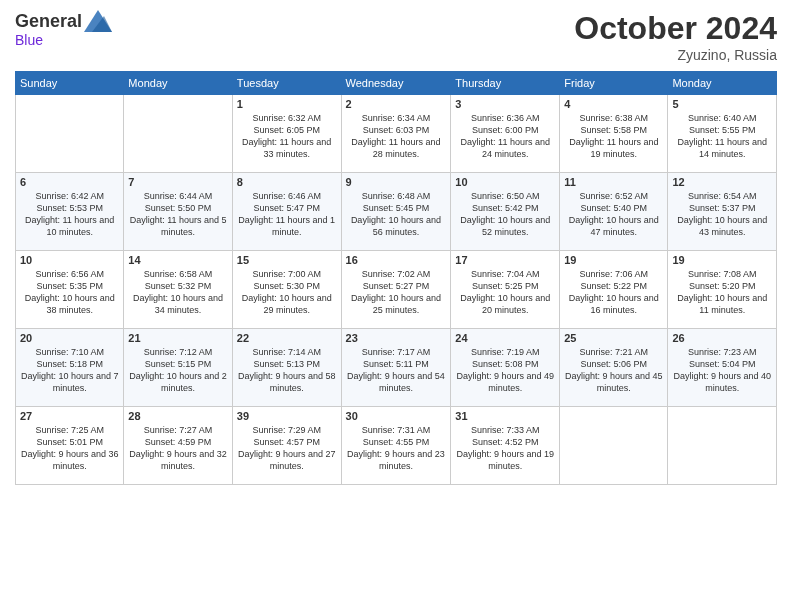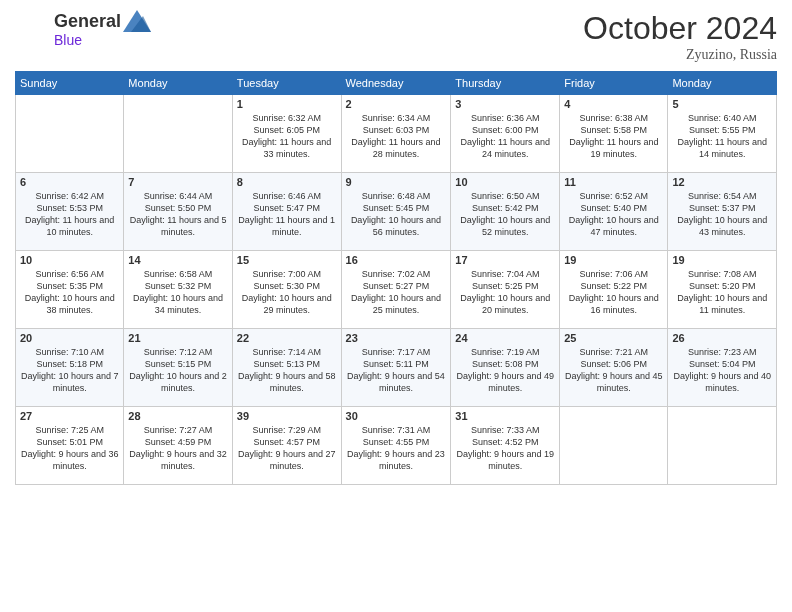--- a/index.html
+++ b/index.html
@@ -17,21 +17,20 @@
     .header {
       display: flex;
       justify-content: space-between;
       align-items: flex-start;
       margin-bottom: 8px;
     }
     .logo {
       display: flex;
       align-items: flex-end;
       gap: 2px;
-      margin-left: 39px;
     }
     .logo-text-general {
       font-size: 18px;
       font-weight: bold;
       color: #333;
     }
     .logo-text-blue {
       font-size: 14px;
       font-weight: normal;
       color: #6d28d9;
@@ -40,26 +39,25 @@
       width: 28px;
       height: 22px;
       margin-left: 2px;
     }
     .title-section {
       text-align: right;
     }
     .month-title {
       font-size: 32px;
       color: #333;
-      font-weight: normal;
+      font-weight: bold;
     }
     .location {
       font-size: 14px;
       color: #555;
-      font-family: Liberation Serif, serif;
     }
     .calendar {
       width: 100%;
       border-collapse: collapse;
       font-size: 10px;
     }
     .calendar th {
       background-color: #2a6db5;
       color: white;
       padding: 5px 4px;

